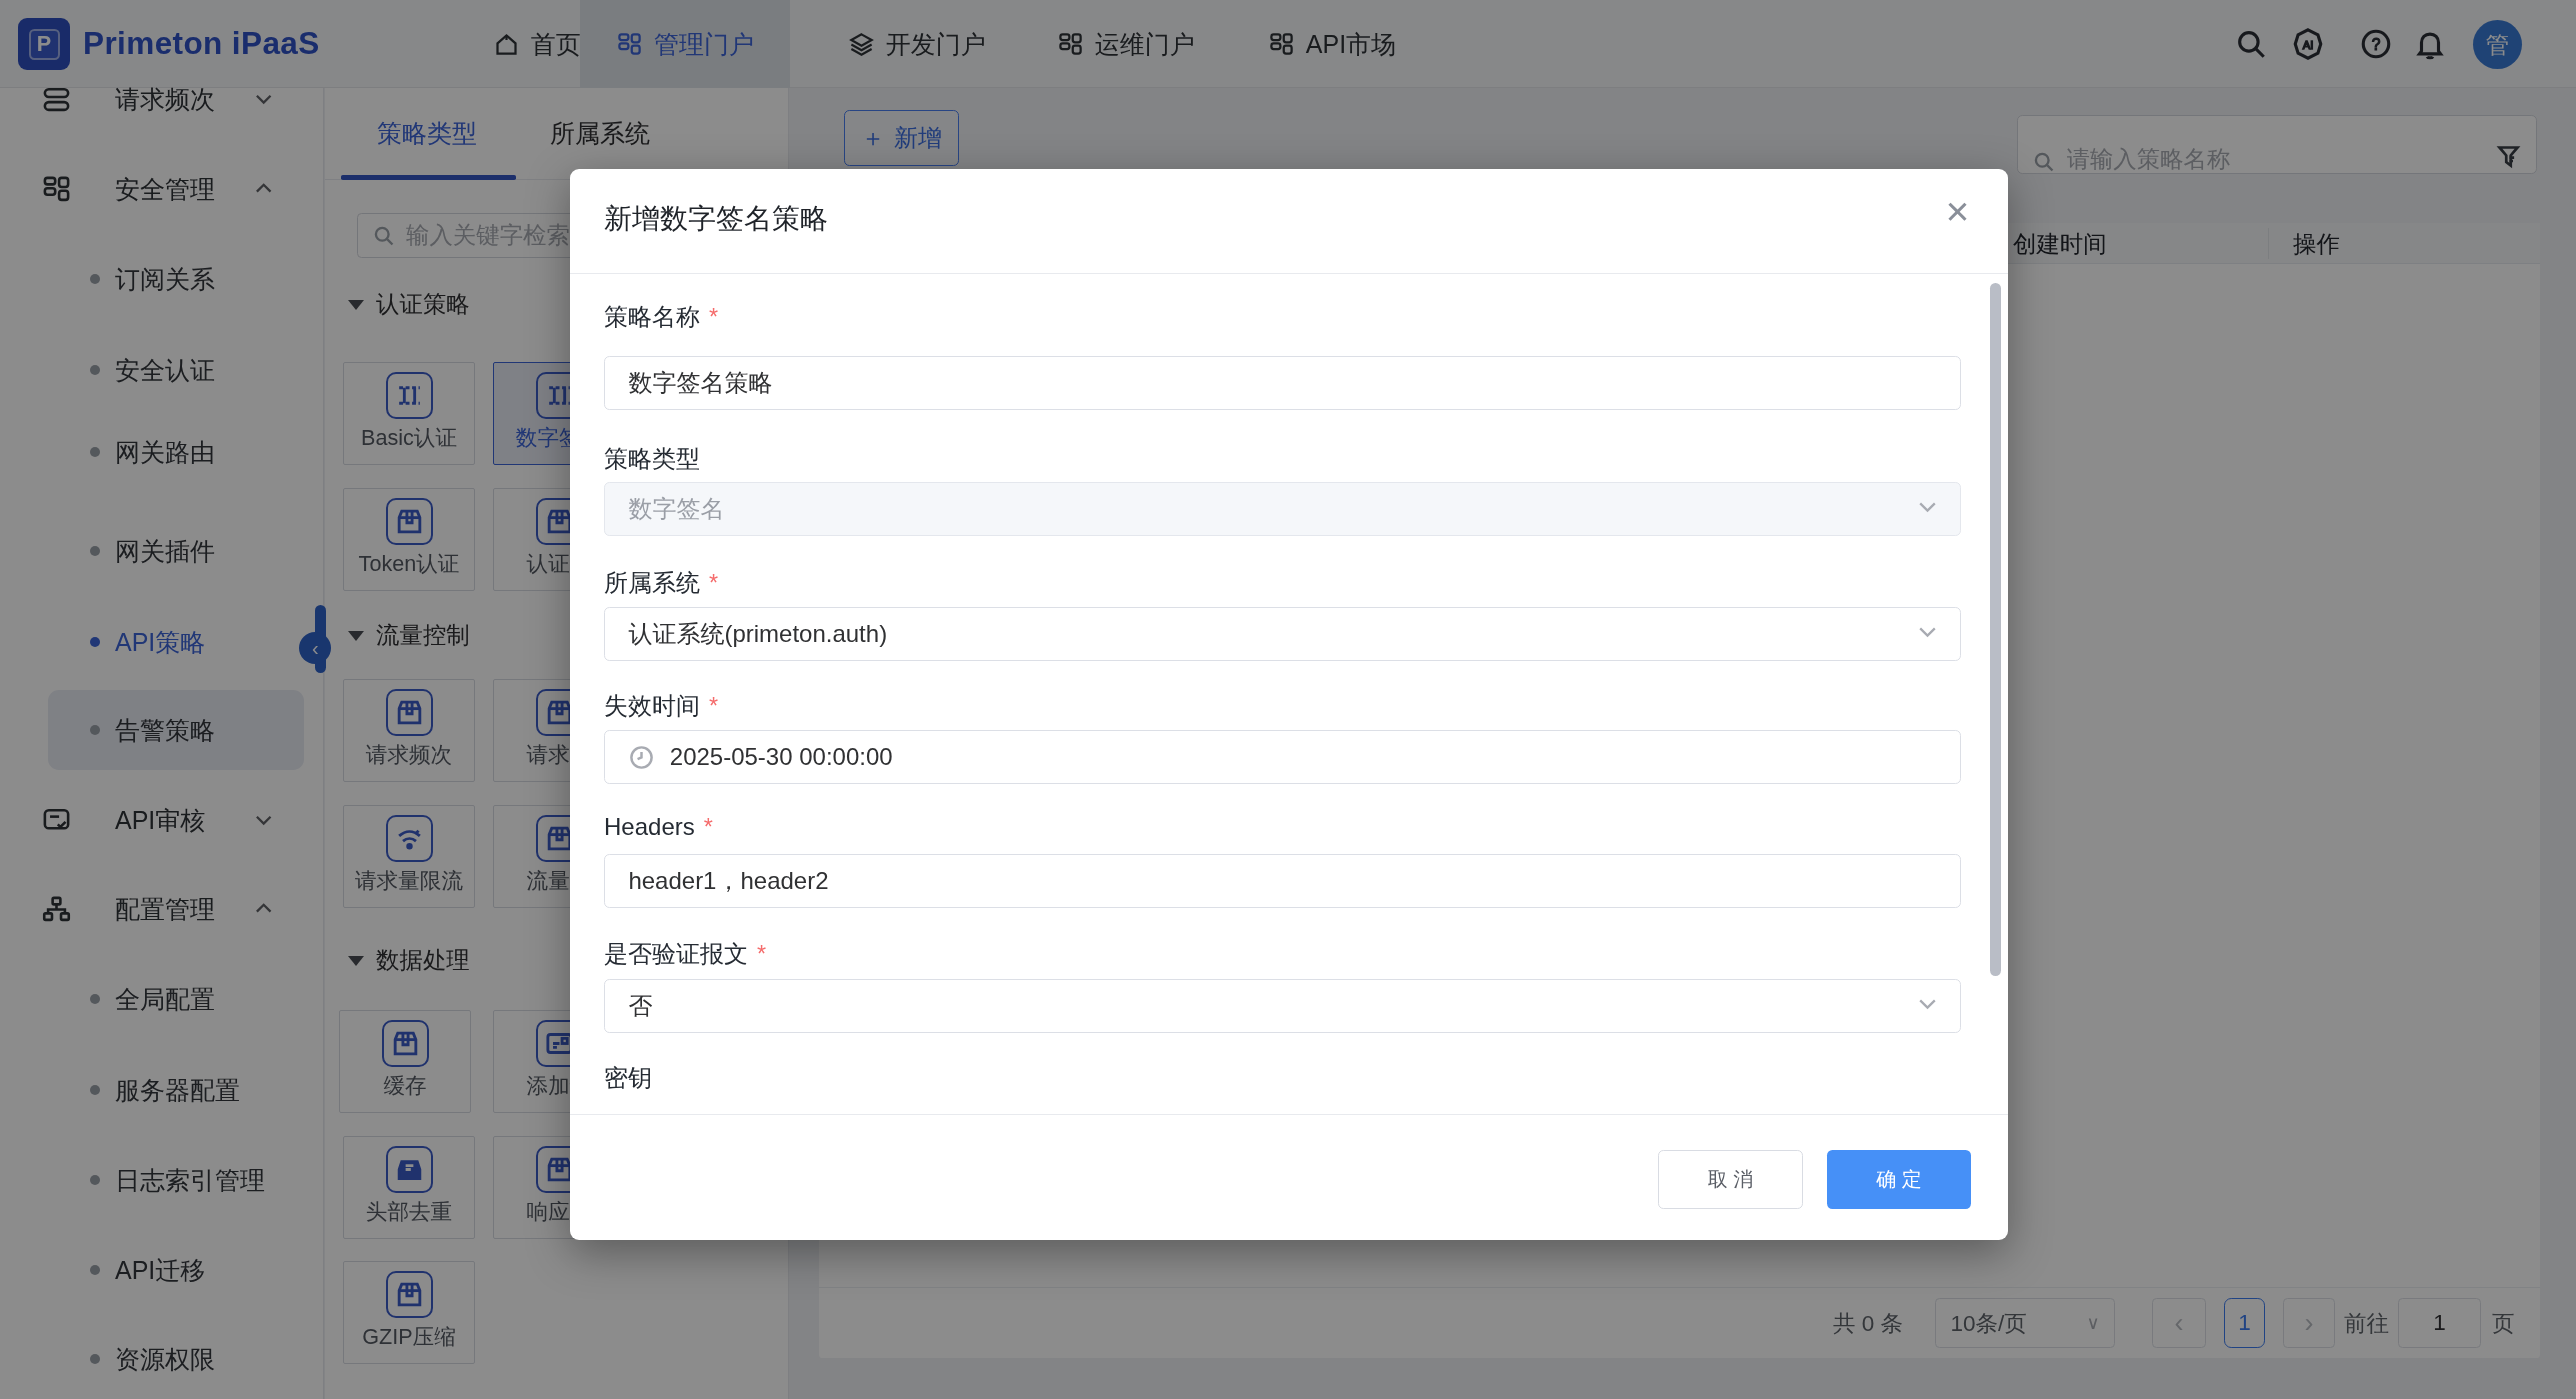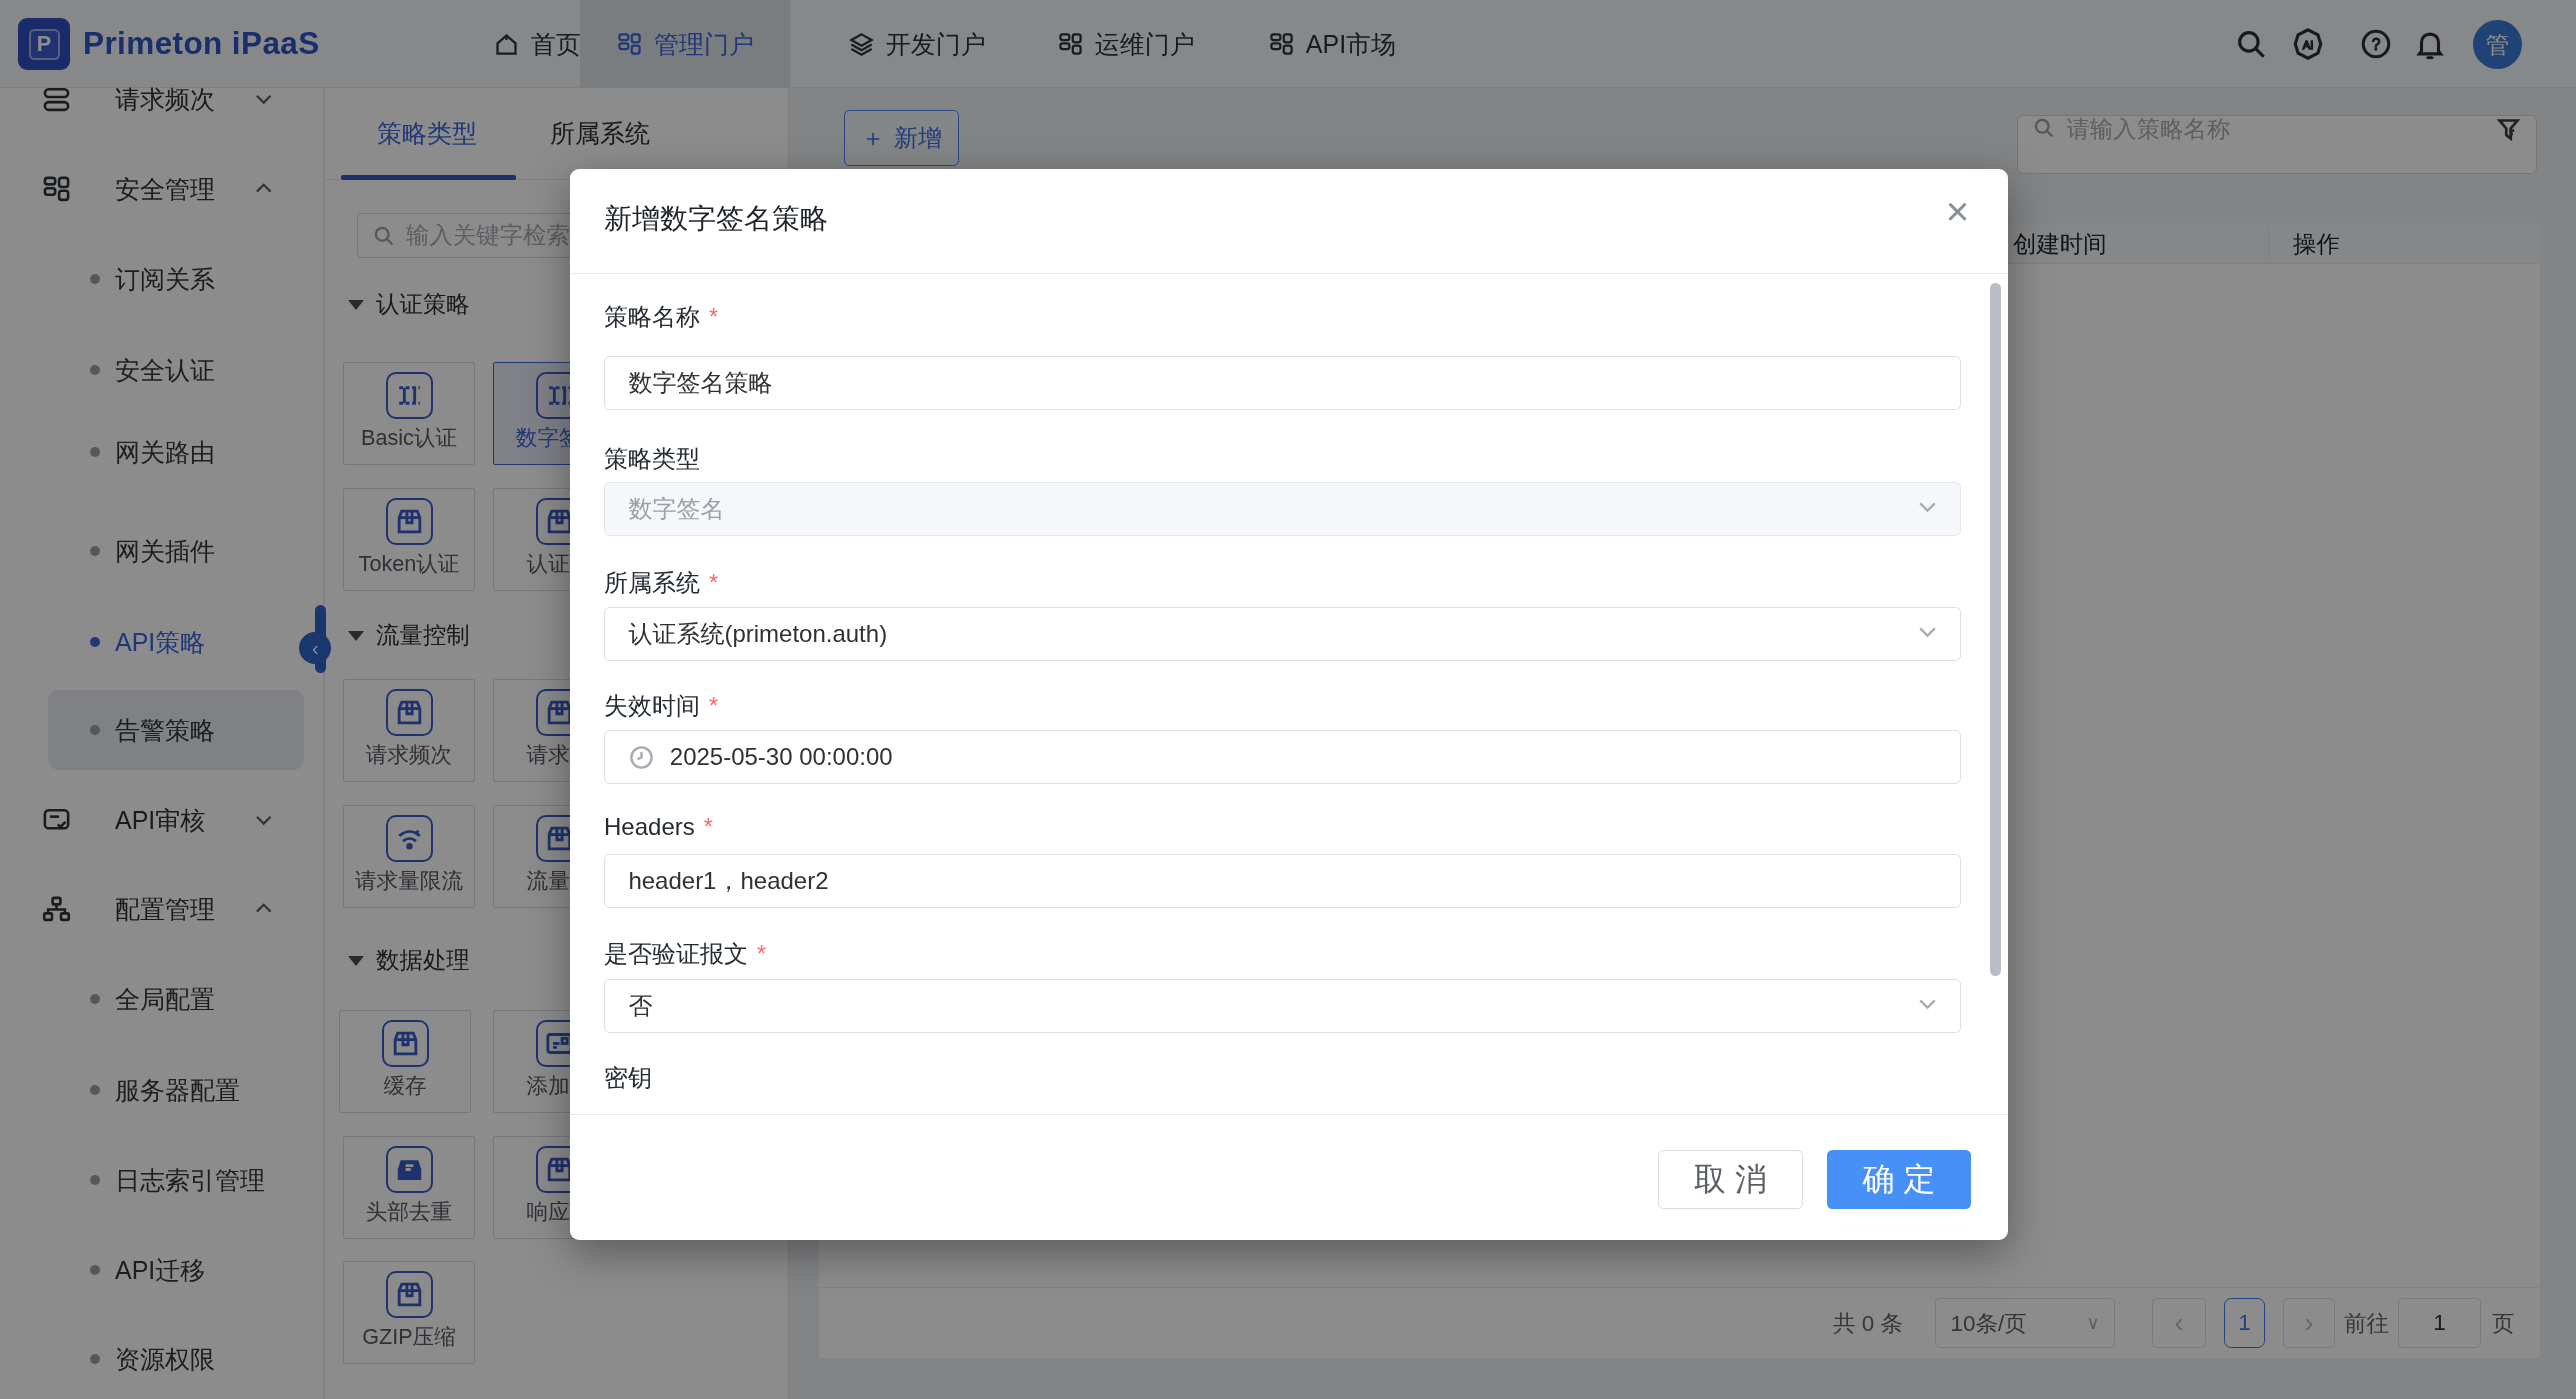--- a/index.html
+++ b/index.html
@@ -79,21 +79,21 @@
   .pcard .clabel { font-size:21.6px; color:#555a63; white-space:nowrap; overflow:hidden; }
   .pcard.selected { border:1.8px solid #3c64d8; background:#e7ebf5; }
   .pcard.selected .clabel { color:#3c64d8; }
   
   #addbtn { position:absolute; left:844px; top:110px; width:115px; height:56px;
     border:1.3px solid #4a7ff0; border-radius:5.4px; color:#3c6ee0; font-size:24px;
     display:flex; align-items:center; justify-content:center; gap:9px;
     background:rgba(255,255,255,0.25); cursor:pointer; z-index:2; }
   .t-search { position:absolute; left:2017px; top:115px; width:520px; height:59px;
     border:0.9px solid #d4d7de; border-radius:5.4px; background:#fff; display:flex;
-    align-items:flex-start; z-index:2; }
+    align-items:flex-end; z-index:2; }
   .t-search .funnel { margin:0 14.4px 0 7.2px; flex:none; cursor:pointer; }
   .t-search .funnel svg { width:27px; height:27px; stroke:#3a3f46; fill:none; stroke-width:2.4; margin:0; }
   #card { position:absolute; left:819px; top:223px; width:1721px; height:1135px;
     background:#ffffff; border-radius:3.6px; z-index:2; }
   #thead { position:absolute; left:0; top:0; width:1721px; height:41px; background:#f5f6f8;
     border-bottom:0.9px solid #e6e9ef; }
   .th { position:absolute; top:0; height:41px; display:flex; align-items:center;
     font-size:23.4px; color:#23272e; }
   #thdiv { position:absolute; left:1449px; top:5.4px; width:0.9px; height:31px; background:#e2e5ea; }
   #tline { position:absolute; left:0; top:1064px; width:1721px; height:0.9px; background:#ebeef3; }
@@ -122,21 +122,21 @@
     border:1.3px solid #dcdfe6; border-radius:5.4px; background:#fff; display:flex;
     align-items:center; font-size:24px; color:#303133; padding:0 23.4px; cursor:pointer; }
   .m-select .chev { position:absolute; right:20px; }
   .m-select .chev svg { width:25px; height:25px; stroke:#a8abb2; fill:none; stroke-width:2.2; }
   .m-select.disabled { background:#f5f7fa; border-color:#e4e7ed; color:#9a9ea6; cursor:not-allowed; }
   .m-date svg.clock { width:27px; height:27px; stroke:#a8abb2; fill:none; stroke-width:2.2;
     margin-right:14.4px; flex:none; }
   #m-scroll { position:absolute; left:1420px; top:114px; width:10.8px; height:693px;
     background:#b9bdc6; border-radius:5.4px; cursor:pointer; }
   #m-fline { position:absolute; left:0; top:945px; width:1438px; height:0.9px; background:#e8eaee; }
-  .m-btn { position:absolute; top:981px; height:59px; border-radius:5.4px; font-size:32px;
+  .m-btn { position:absolute; top:981px; height:59px; border-radius:5.4px; font-size:20px;
     display:flex; align-items:center; justify-content:center; cursor:pointer; }
   #btn-cancel { left:1088px; width:145px; background:#fff; border:0.9px solid #d9dce3; color:#5a5e66; }
   #btn-ok { left:1257px; width:144px; background:#4690f7; color:#ffffff; border:none; }
 </style>
 </head>
 <body>
 
 <div id="topbar">
   <div class="brand-mark">
     <div class="inner">P</div>

